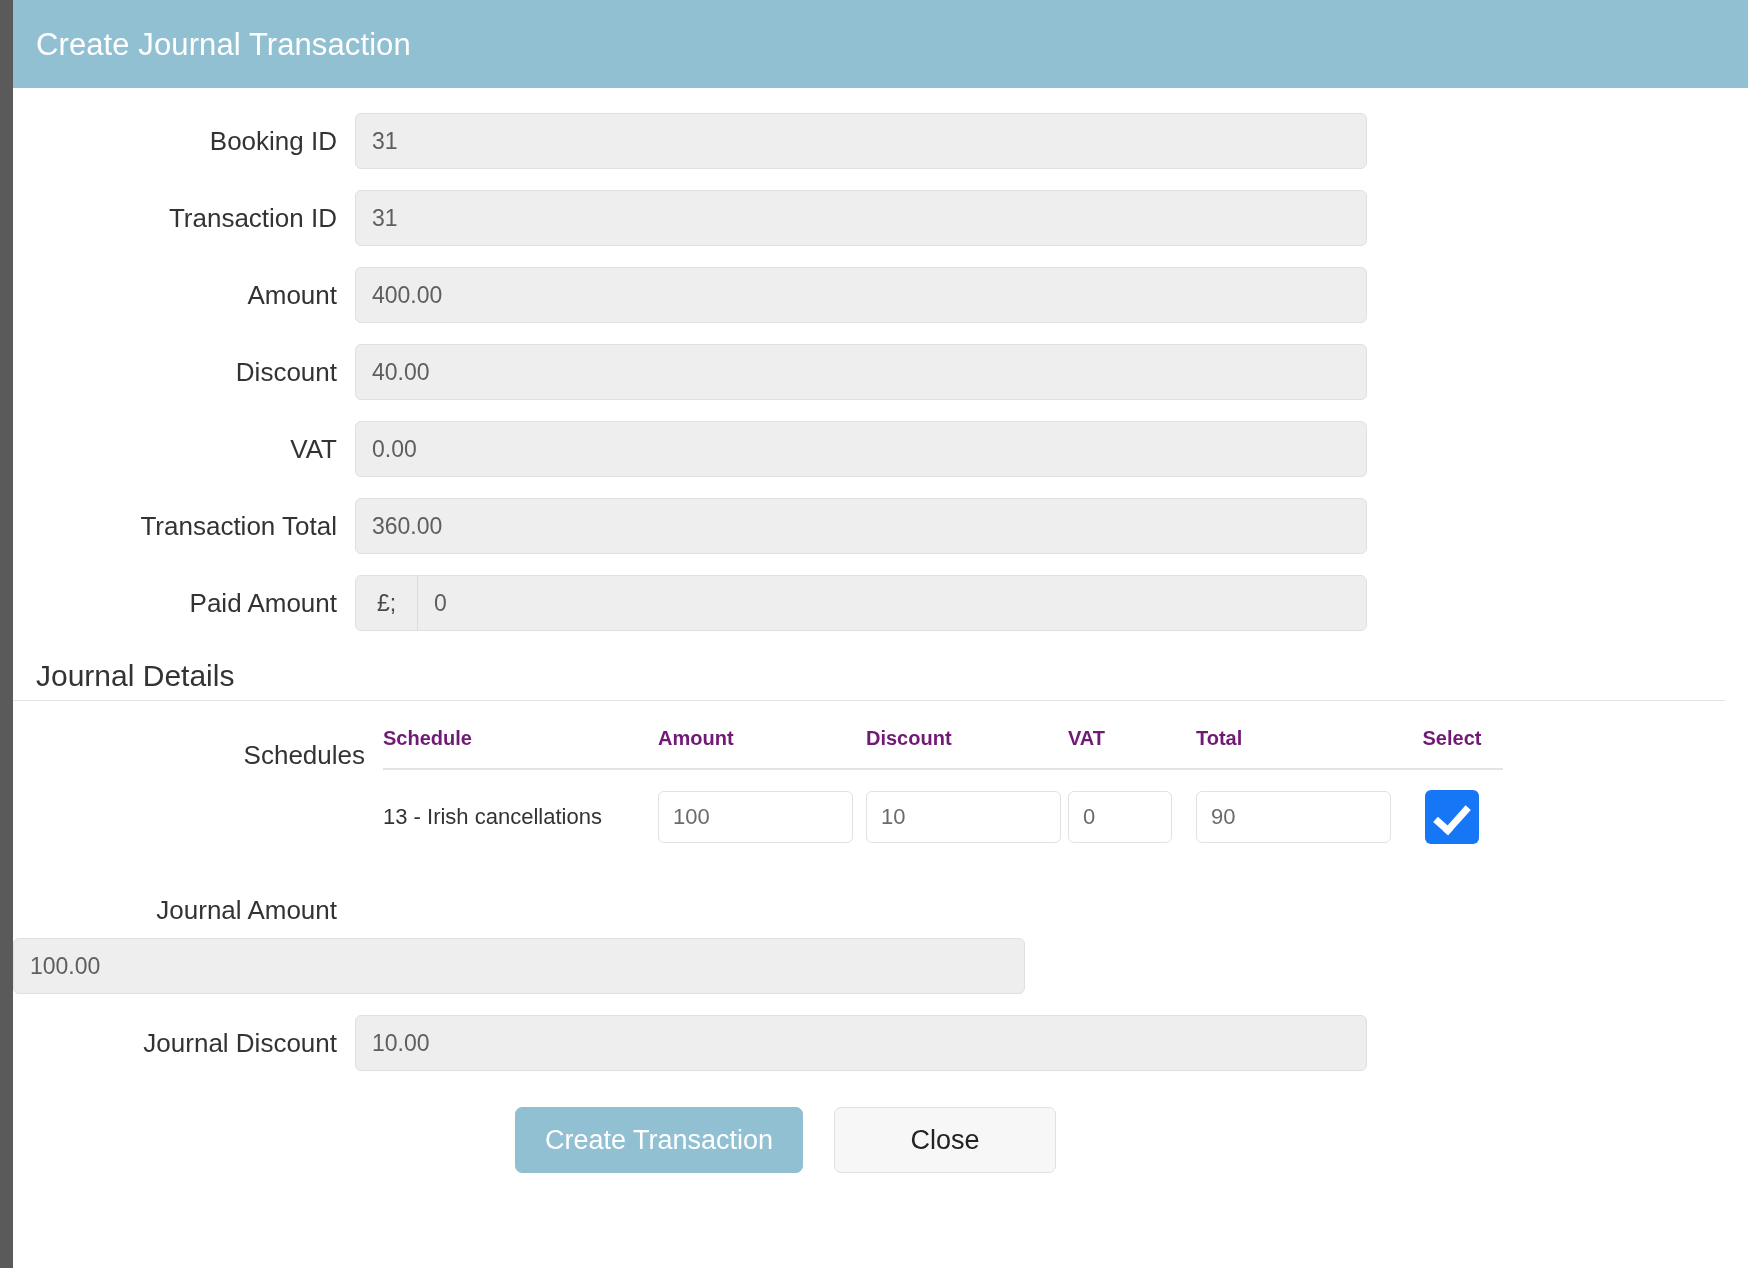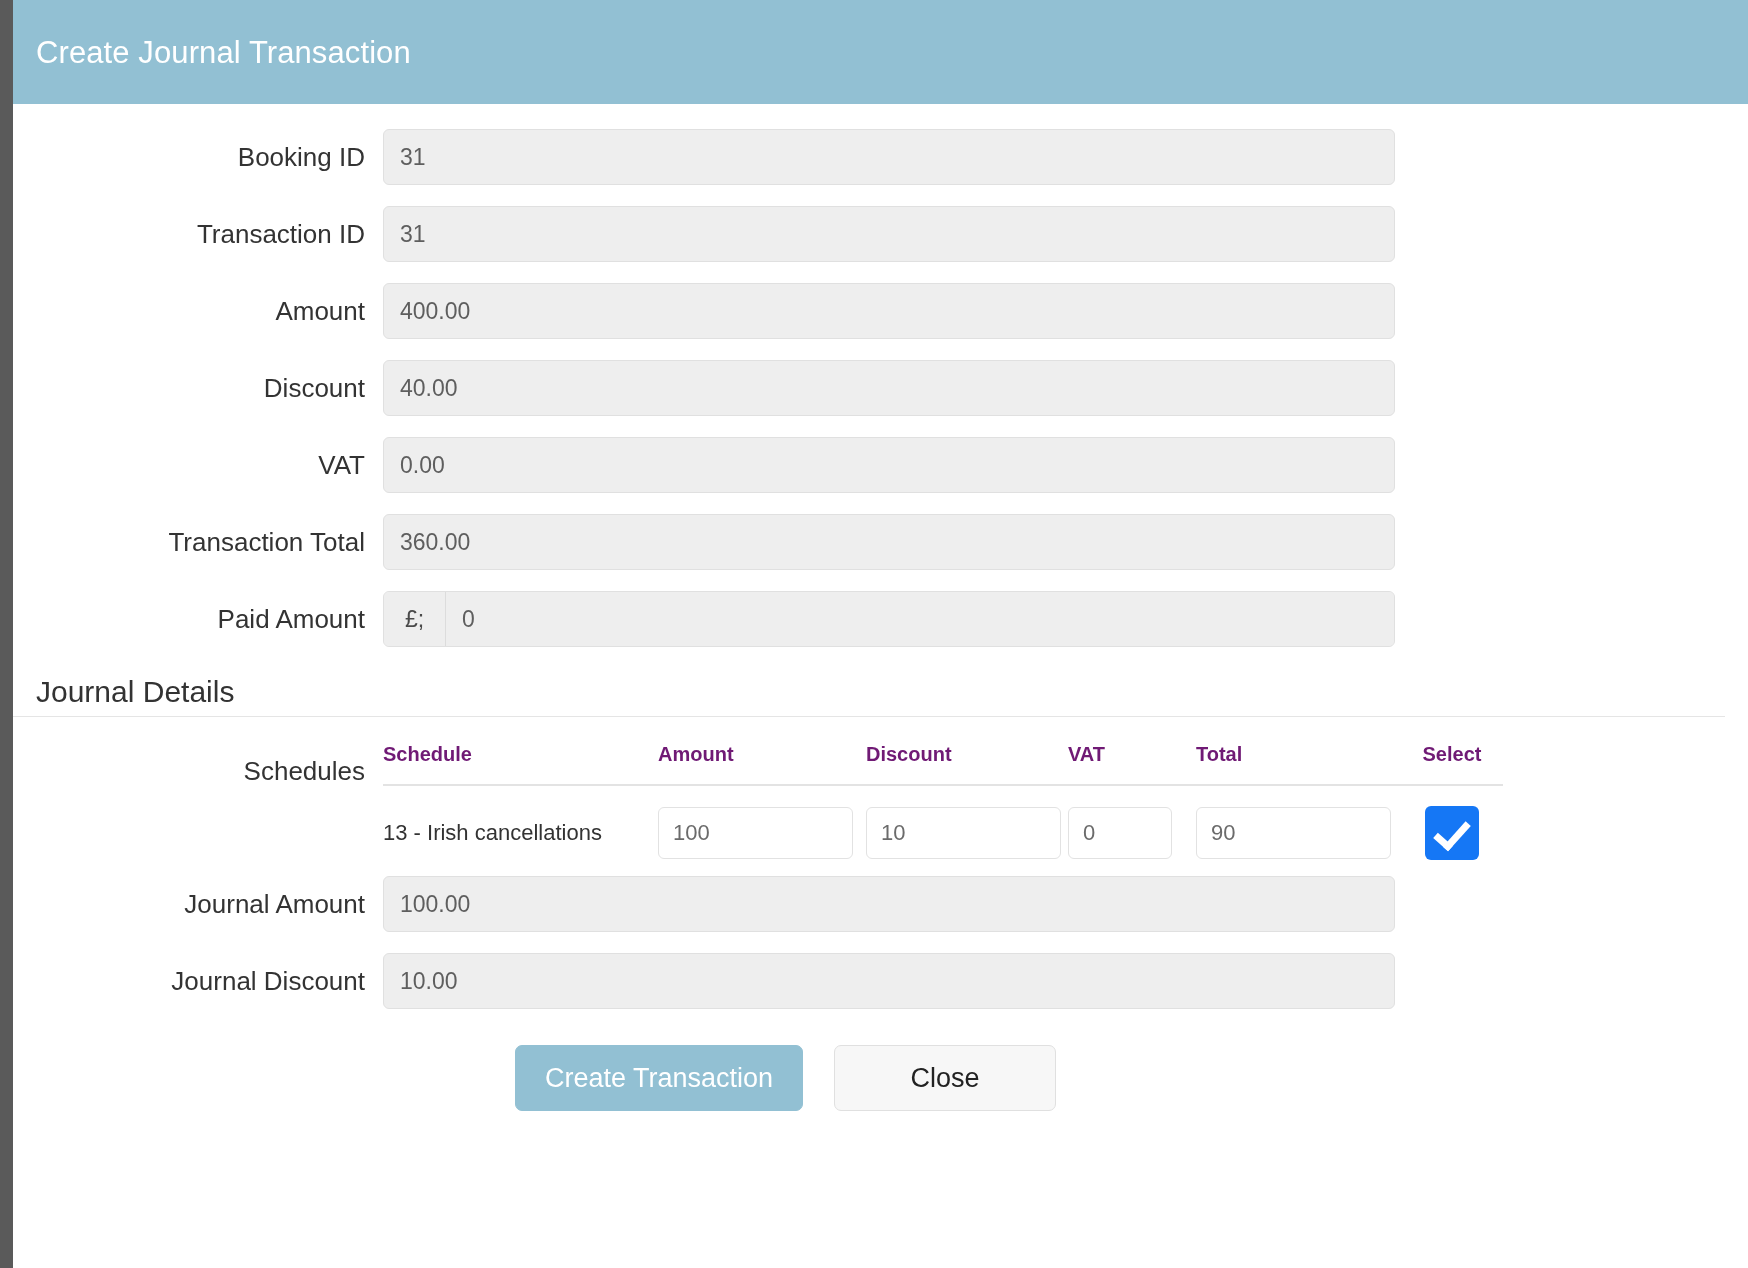--- a/index.html
+++ b/index.html
@@ -39,21 +39,21 @@
     position: absolute;
     left: 13px;
     top: 0;
     width: 1735px;
     height: 1268px;
     background: #ffffff;
     box-sizing: border-box;
   }
 
   .modal-header {
-    height: 104px;
+    height: 88px;
     background: #92c0d3;
     display: flex;
     align-items: center;
     padding-left: 23px;
     box-sizing: border-box;
   }
   .modal-title {
     color: #ffffff;
     font-size: 31px;
     font-weight: 400;
@@ -68,21 +68,21 @@
 
   
   .form-row {
     display: flex;
     align-items: flex-start;
     margin-top: 21px;
   }
   .form-row:first-child { margin-top: 25px; }
 
   .form-label {
-    width: 370px;
+    width: 342px;
     text-align: right;
     padding-right: 18px;
     box-sizing: border-box;
     font-size: 26px;
     color: #333333;
     line-height: 56px;
     white-space: nowrap;
   }
 
   .form-control-wrap {
@@ -376,21 +376,21 @@
                 </td>
                 <td class="col-select">
                   <span class="checkbox-box"></span>
                 </td>
               </tr>
             </tbody>
           </table>
         </div>
       </div>
 
-      <div class="form-row" style="margin-top:16px;">
+      <div class="form-row" style="margin-top:38px;flex-direction:column;">
         <div class="form-label">Journal Amount</div>
         <div class="form-control-wrap">
           <input class="control" type="text" readonly="" value="100.00" style="">
         </div>
       </div>
 
       <div class="form-row">
         <div class="form-label">Journal Discount</div>
         <div class="form-control-wrap">
           <input class="control" type="text" readonly="" value="10.00" style="">

